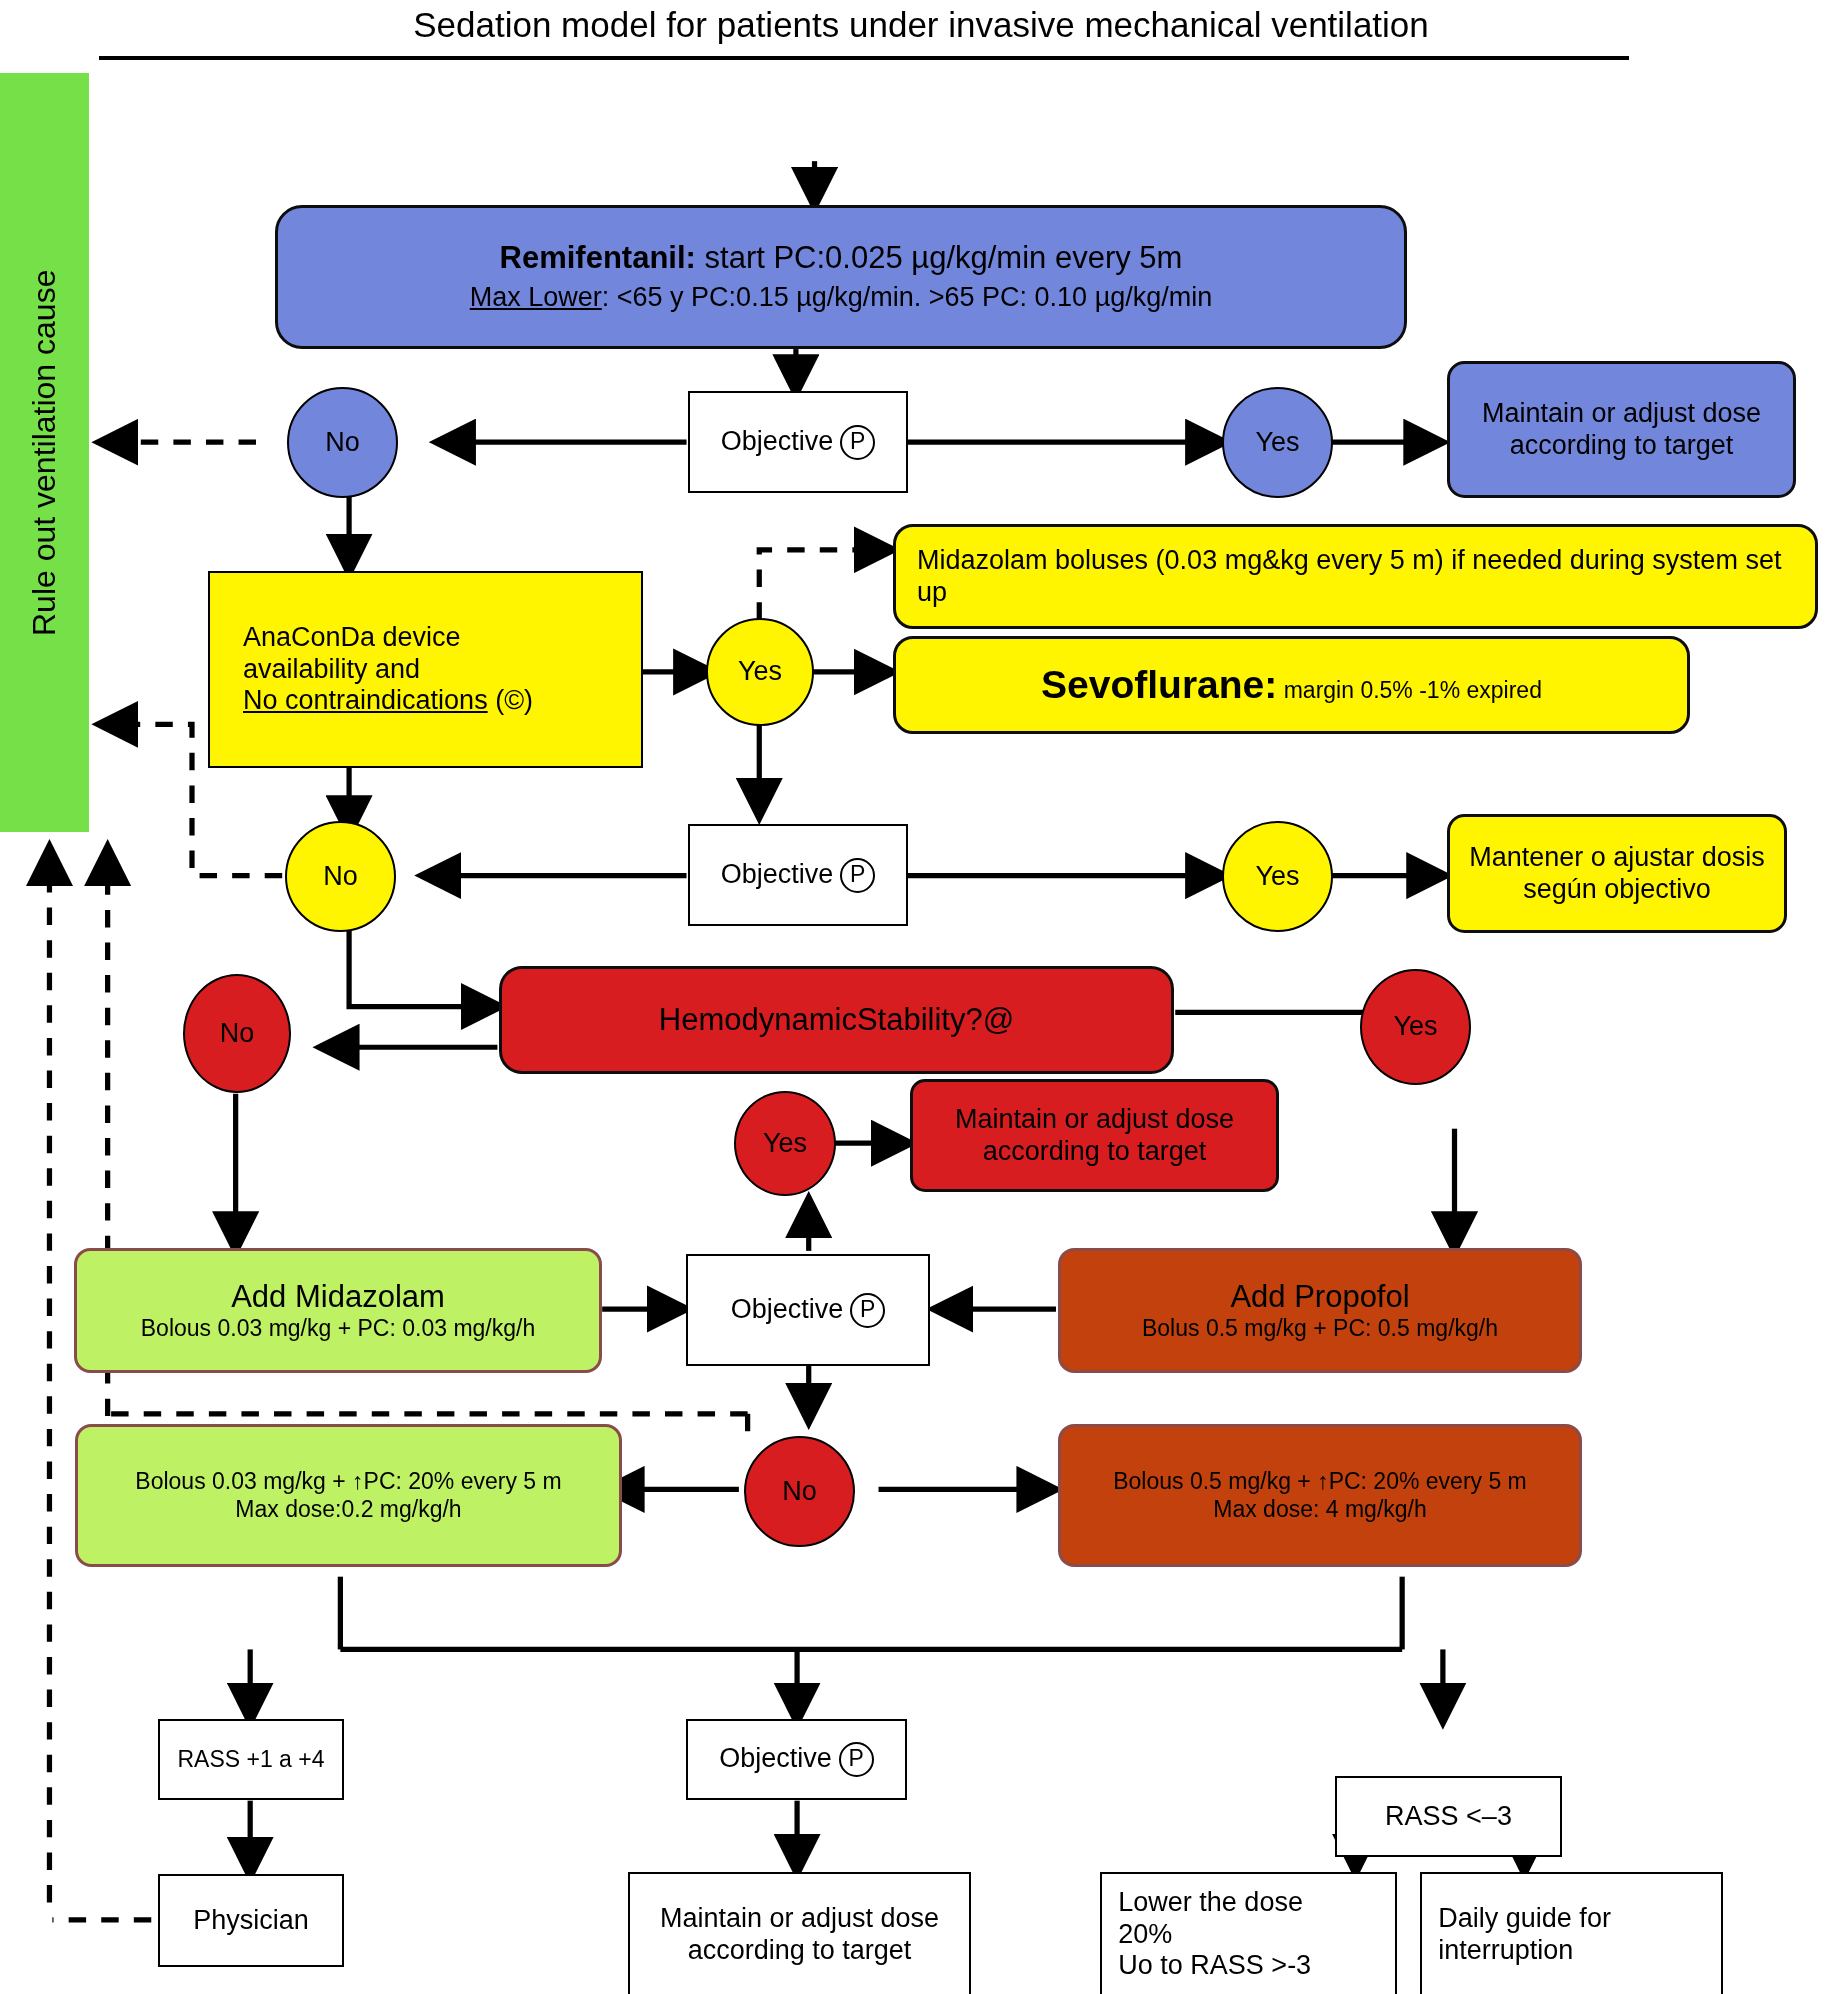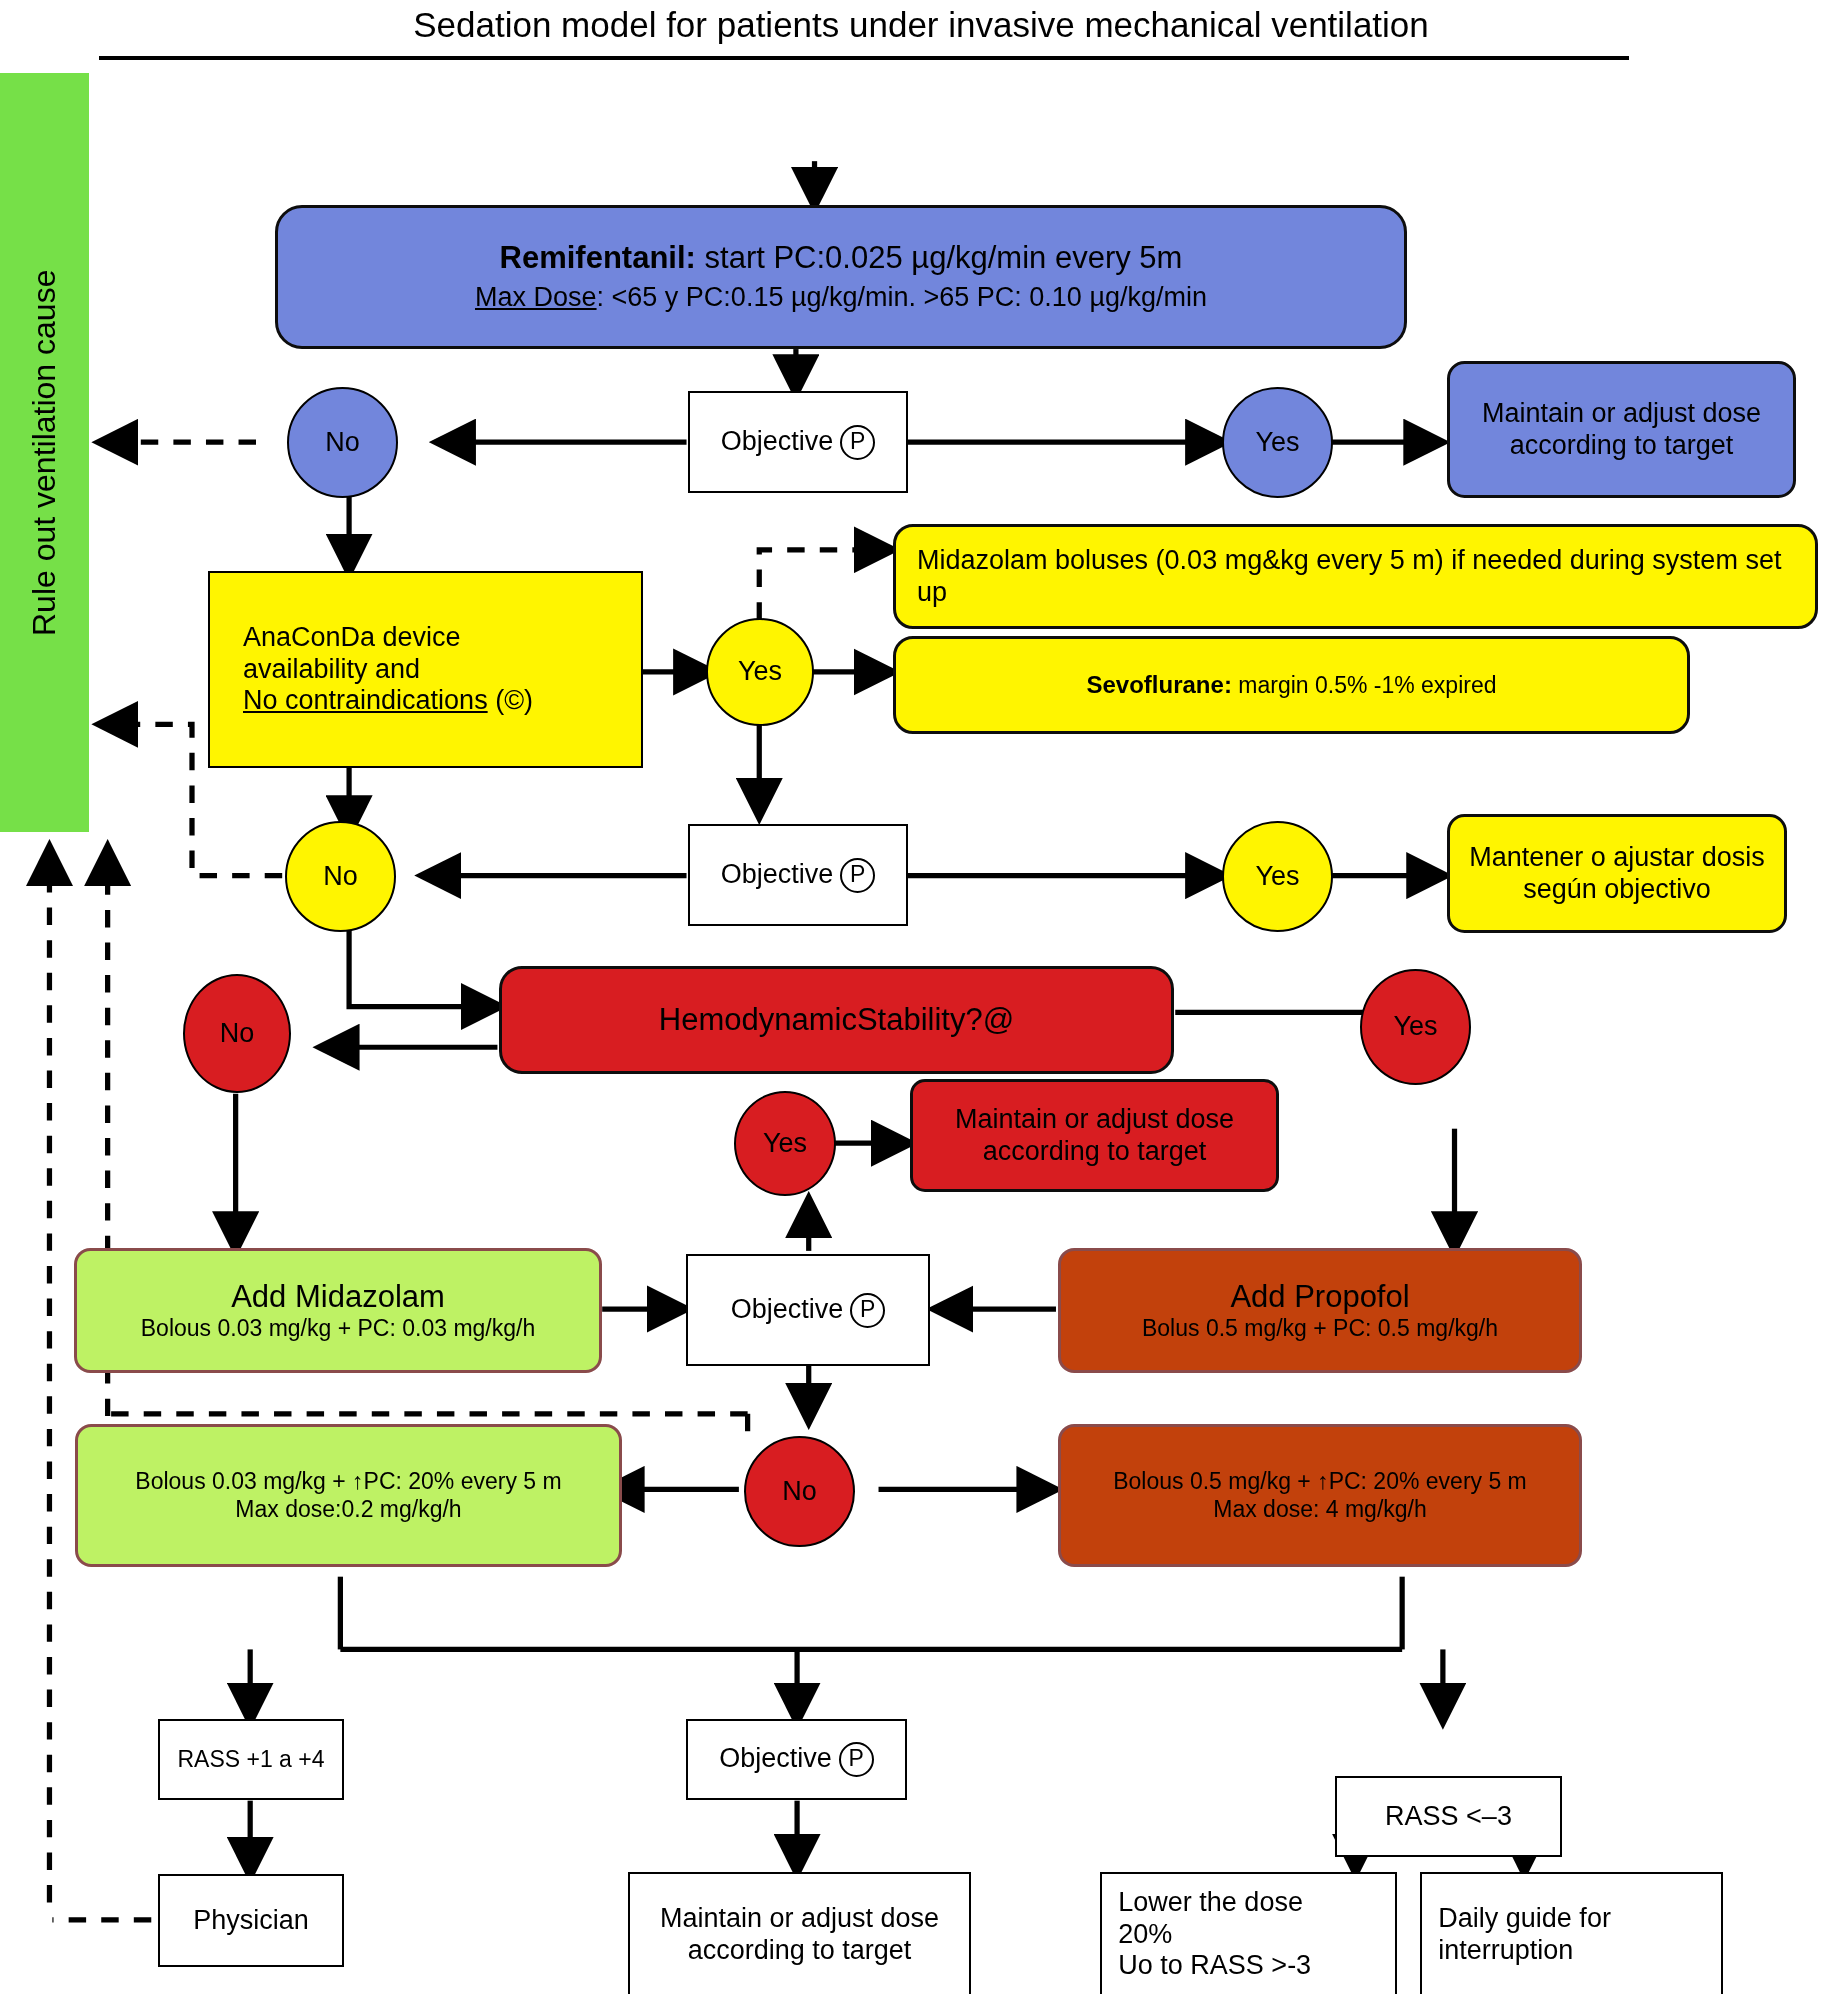--- a/index.html
+++ b/index.html
@@ -26,21 +26,21 @@
   .vlabel{position:absolute;writing-mode:vertical-rl;transform:rotate(180deg);
           display:flex;align-items:center;justify-content:center;font-size:32px;}
 
   svg.wires{position:absolute;left:0;top:0;width:1842px;height:1995px;
             pointer-events:none;overflow:visible;}
 
   .t-lg{font-size:31px;}
   .t-md{font-size:27px;}
   .t-sm{font-size:23px;}
   .u{text-decoration:underline;}
-  .big{font-size:24px;}
+  .big{font-size:39px;}
   .pmark{display:inline-block;border:2.3px solid #000;border-radius:50%;
          width:31px;height:31px;line-height:28px;text-align:center;font-size:23px;
          vertical-align:middle;margin-left:7px;}
   .stack{display:block;width:100%;padding:0 12.8px;}
   .ln{display:block;}
 </style>
 </head>
 <body>
 
 <div id="stage">
@@ -143,21 +143,21 @@
     <span>Rule out ventilation cause</span>
   </div>
 
 
   <div class="node round blue" style="left:275px;top:205px;width:1132px;height:144px;">
     <span class="stack">
       <span class="ln" style="font-size:31px;">
         <b>Remifentanil:</b><span> start PC:0.025 µg/kg/min every 5m</span>
       </span>
       <span class="ln t-md" style="margin-top:5.8px;">
-        <span class="u">Max Dose</span><span>: &lt;65 y PC:0.15 µg/kg/min.  &gt;65 PC: 0.10 µg/kg/min</span>
+        <span class="u">Max Lower</span><span>: &lt;65 y PC:0.15 µg/kg/min.  &gt;65 PC: 0.10 µg/kg/min</span>
       </span>
     </span>
   </div>
 
   <div class="node rect" style="left:688px;top:391px;width:220px;height:102px;">
     <span class="t-md">
       <span>Objective</span><span class="pmark">P</span>
     </span>
   </div>
 

